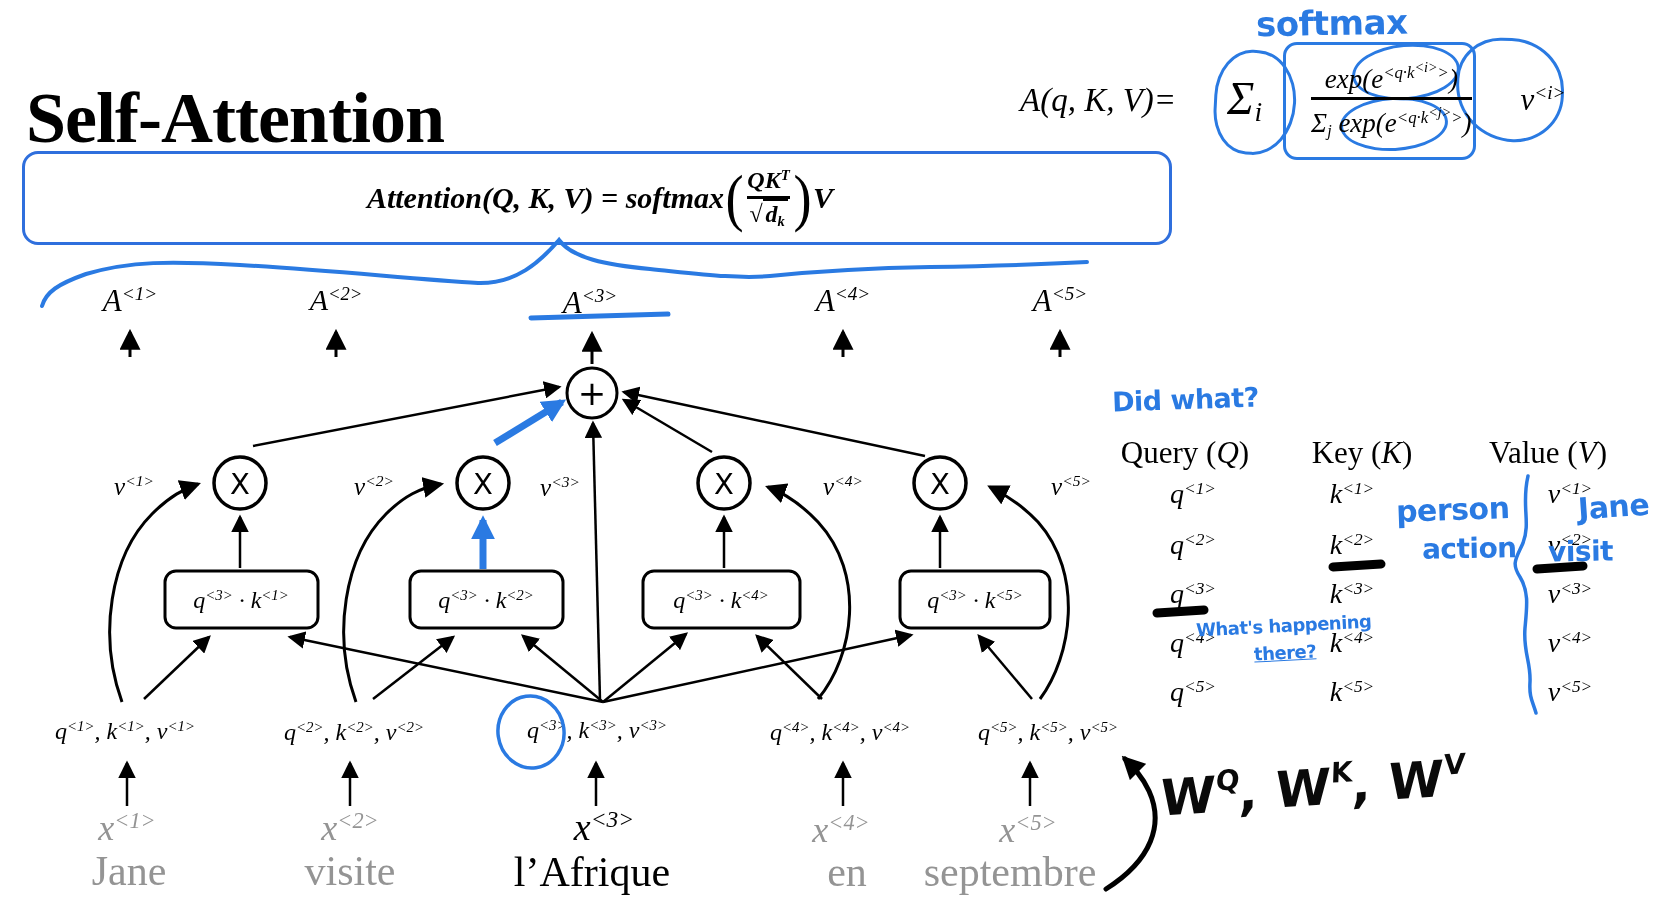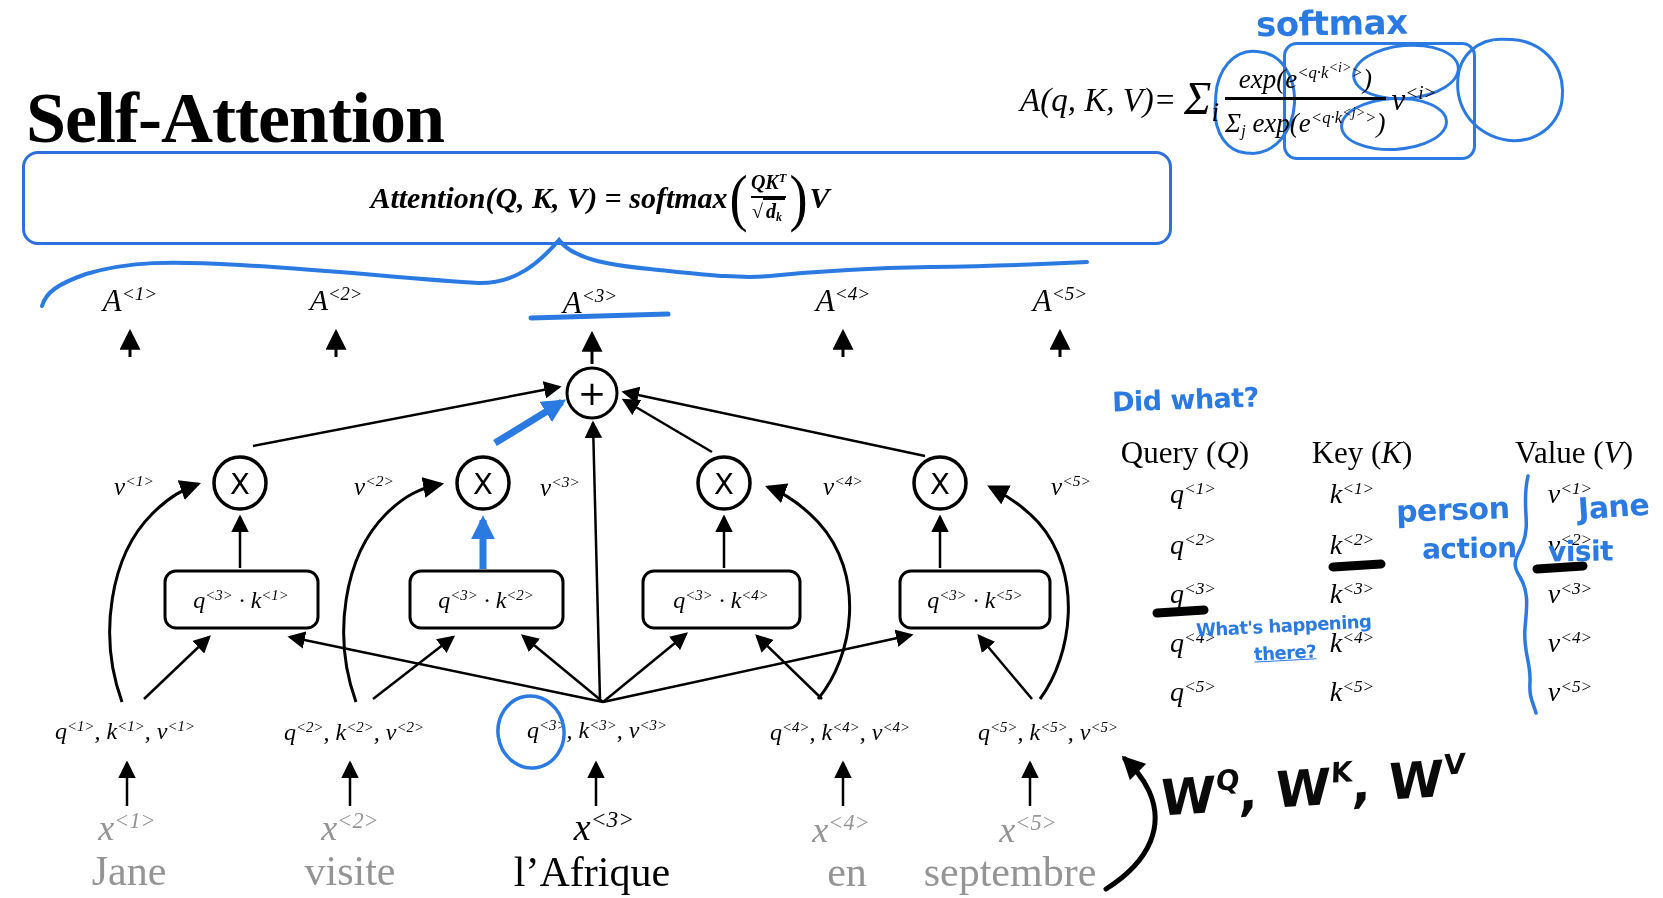--- a/index.html
+++ b/index.html
@@ -1,41 +1,41 @@
 <!DOCTYPE html>
 <html style="--ink: #2a7ae2; --boxb: #2f6fdd; --muted: #949494;"><head>
 <meta charset="utf-8">
 <style>
   :root{ --ink:#2a7ae2; --boxb:#2f6fdd; --muted:#949494; }
   html,body{margin:0;padding:0;background:#ffffff;}
   #canvas{position:relative;width:1663px;height:898px;background:#fff;overflow:hidden;
           font-family:"Liberation Serif","DejaVu Serif",serif;color:#000;}
   .abs{position:absolute;}
   .lbl{position:absolute;transform:translate(-50%,-50%);white-space:nowrap;line-height:1;}
-  .math{font-style:italic;font-family:"Liberation Serif","DejaVu Serif",serif;}
+  .math{font-style:italic;font-family:"Liberation Serif","DejaVu Serif",serif;gap:43px;}
   .gray{color:var(--muted);}
   sup{font-size:62%;vertical-align:0.55em;letter-spacing:0;}
   sup sup{font-size:85%;vertical-align:0.45em;}
   sub{font-size:60%;vertical-align:-0.25em;}
   .hand{position:absolute;font-family:"DejaVu Sans",sans-serif;font-weight:700;color:var(--ink);
         white-space:nowrap;line-height:1;letter-spacing:-0.5px;}
   .title{position:absolute;left:26px;top:34px;font-size:72px;line-height:1;letter-spacing:-1px;}
   
   .tf{position:absolute;left:1020px;top:48px;height:104px;display:flex;align-items:center;font-size:33px;}
   .tf .sig{font-size:46px;margin-left:8px;}
   .tf-frac{display:flex;flex-direction:column;align-items:center;margin:0 6px;font-size:27px;}
   .tf-frac .bar{align-self:stretch;height:3px;background:#000;margin:3px 0;}
   .tf .res{font-size:31px;}
   .ink-shape{position:absolute;border:3.5px solid var(--ink);}
   
   .attn-box{position:absolute;left:22px;top:151px;width:1138px;height:88px;border:3px solid var(--boxb);
             border-radius:16px;display:flex;align-items:center;justify-content:center;padding-left:6px;}
   .attn-f{display:flex;align-items:center;font-size:30px;font-weight:bold;font-style:italic;}
   .attn-f .paren{font-size:64px;font-weight:400;font-style:normal;line-height:0.9;transform:scaleX(0.85);}
-  .af-frac{display:flex;flex-direction:column;align-items:center;font-size:20px;margin:0 2px;}
+  .af-frac{display:flex;flex-direction:column;align-items:center;font-size:24px;margin:0 2px;}
   .af-frac .bar{align-self:stretch;height:2.5px;background:#000;margin:2px 0;}
   .rad{font-style:normal;font-weight:bold;}
   .radicand{border-top:2.5px solid #000;padding:0 3px;}
   svg{position:absolute;left:0;top:0;pointer-events:none;}
   .layer-text{position:absolute;left:0;top:0;width:100%;height:100%;z-index:2;}
   #diagram-strokes{z-index:1;} #ink-strokes{z-index:3;} .layer-hand{z-index:4;}
   .k{stroke:#000;fill:none;} .ink{stroke:var(--ink);fill:none;}
   .mk-black{fill:#000;} .mk-ink{fill:var(--ink);}
   .wnote{position:absolute;left:1160px;top:758px;font-family:"DejaVu Sans",sans-serif;font-weight:700;
          font-size:50px;color:#0a0a0a;transform:rotate(-4deg) skewX(-6deg);white-space:nowrap;}
@@ -180,21 +180,21 @@
     <div class="lbl math m gray" style="left:1028px;top:830px;font-size:36px;">x<sup>&lt;5&gt;</sup></div>
 
     <div class="lbl gray" style="left:129px;top:871px;font-size:42px;">Jane</div>
     <div class="lbl gray" style="left:350px;top:871px;font-size:42px;">visite</div>
     <div class="lbl" style="left:592px;top:872px;font-size:42px;text-align:right;">l’Afrique</div>
     <div class="lbl gray" style="left:847px;top:872px;font-size:42px;">en</div>
     <div class="lbl gray" style="left:1010px;top:872px;font-size:42px;">septembre</div>
 
     <div class="lbl" style="left:1185px;top:452px;font-size:31px;"><span>Query (</span><i>Q</i><span>)</span></div>
     <div class="lbl" style="left:1362px;top:452px;font-size:31px;"><span>Key (</span><i>K</i><span>)</span></div>
-    <div class="lbl" style="left:1548px;top:452px;font-size:31px;margin-left:26px;"><span>Value (</span><i>V</i><span>)</span></div>
+    <div class="lbl" style="left:1548px;top:452px;font-size:31px;"><span>Value (</span><i>V</i><span>)</span></div>
 
     <div class="lbl math m" style="left:1193px;top:494px;font-size:28px;">q<sup>&lt;1&gt;</sup></div>
     <div class="lbl math m" style="left:1193px;top:545px;font-size:28px;">q<sup>&lt;2&gt;</sup></div>
     <div class="lbl math m" style="left:1193px;top:594px;font-size:28px;">q<sup>&lt;3&gt;</sup></div>
     <div class="lbl math m" style="left:1193px;top:643px;font-size:28px;">q<sup>&lt;4&gt;</sup></div>
     <div class="lbl math m" style="left:1193px;top:692px;font-size:28px;">q<sup>&lt;5&gt;</sup></div>
 
     <div class="lbl math m" style="left:1352px;top:494px;font-size:28px;">k<sup>&lt;1&gt;</sup></div>
     <div class="lbl math m" style="left:1352px;top:545px;font-size:28px;">k<sup>&lt;2&gt;</sup></div>
     <div class="lbl math m" style="left:1352px;top:594px;font-size:28px;">k<sup>&lt;3&gt;</sup></div>

